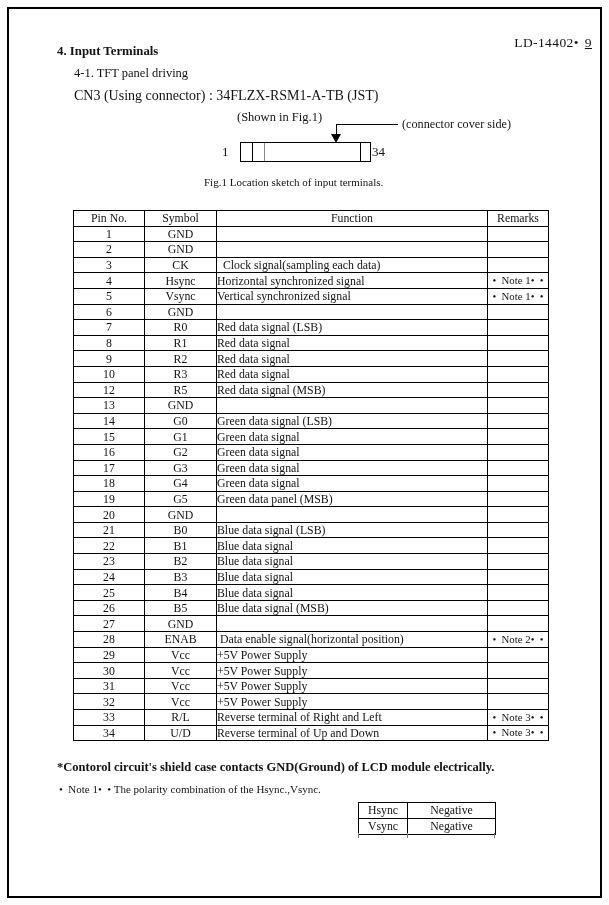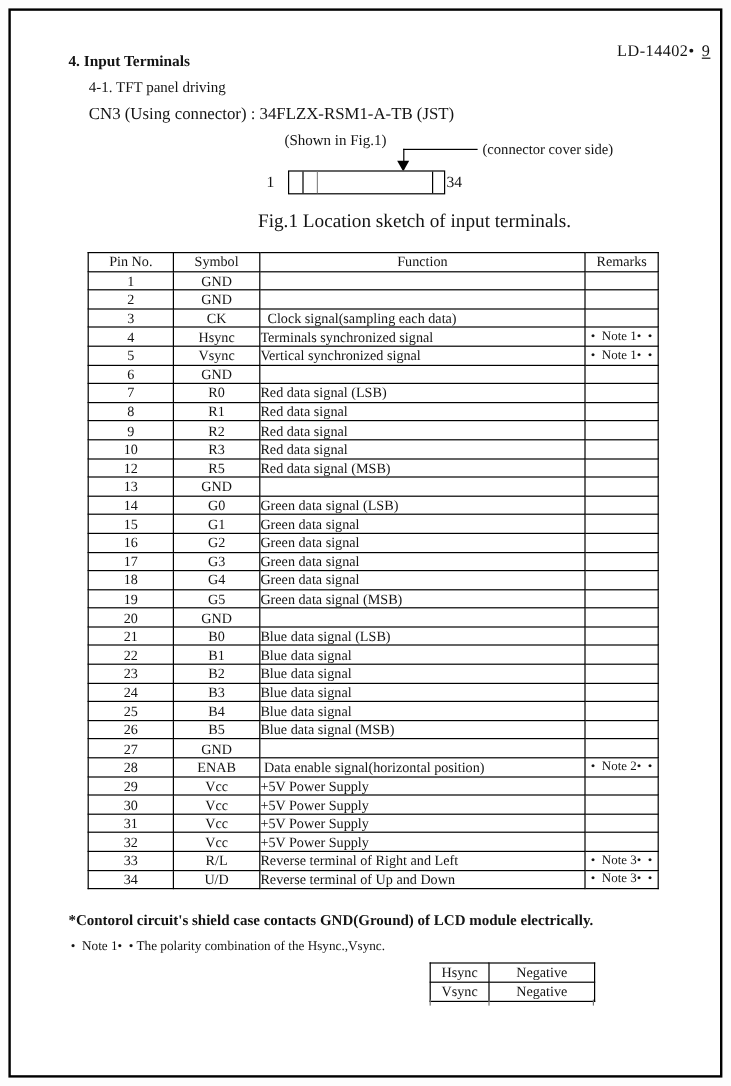--- a/index.html
+++ b/index.html
@@ -21,21 +21,21 @@
   .arrow-hline{left:336px;top:124px;width:62px;height:0;border-top:1px solid #000;}
   .arrow-vline{left:336px;top:124px;width:0;height:12px;border-left:1px solid #000;}
   .arrow-head{left:331px;top:134px;width:0;height:0;border-left:5px solid transparent;border-right:5px solid transparent;border-top:9px solid #000;}
   .conn-rect{left:240px;top:142px;width:129px;height:18px;border:1px solid #000;background:#fff;}
   .conn-div{position:absolute;top:0;width:0;height:100%;border-left:1px solid #000;}
   .conn-div.d1{left:11px;}
   .conn-div.d2{left:23px;border-left-color:#8a8a8a;}
   .conn-div.d3{left:119px;}
   .pin-left{left:222px;top:144px;font-size:13px;}
   .pin-right{left:372px;top:144px;font-size:13px;}
-  .fig-caption{left:215px;top:176px;font-size:16px;}
+  .fig-caption{left:204px;top:176px;font-size:11px;}
 
   
   table.pin-table{position:absolute;left:73px;top:210px;border-collapse:collapse;table-layout:fixed;width:475px;}
   table.pin-table th, table.pin-table td{
     border:1px solid #000;font-size:11.8px;font-weight:normal;
     height:14.6px;padding:0;line-height:1.02;text-align:center;white-space:pre;overflow:hidden;
   }
   table.pin-table col.c-pin{width:71px;}
   table.pin-table col.c-sym{width:72px;}
   table.pin-table col.c-fn{width:271px;}
@@ -110,21 +110,21 @@
       </tr>
       <tr>
         <td class="col-pin">3</td>
         <td class="col-sym">CK</td>
         <td class="col-fn">  Clock signal(sampling each data)</td>
         <td class="col-rem"></td>
       </tr>
       <tr>
         <td class="col-pin">4</td>
         <td class="col-sym">Hsync</td>
-        <td class="col-fn">Terminals synchronized signal</td>
+        <td class="col-fn">Horizontal synchronized signal</td>
         <td class="col-rem">•  Note 1•  •</td>
       </tr>
       <tr>
         <td class="col-pin">5</td>
         <td class="col-sym">Vsync</td>
         <td class="col-fn">Vertical synchronized signal</td>
         <td class="col-rem">•  Note 1•  •</td>
       </tr>
       <tr>
         <td class="col-pin">6</td>
@@ -194,21 +194,21 @@
       </tr>
       <tr>
         <td class="col-pin">18</td>
         <td class="col-sym">G4</td>
         <td class="col-fn">Green data signal</td>
         <td class="col-rem"></td>
       </tr>
       <tr>
         <td class="col-pin">19</td>
         <td class="col-sym">G5</td>
-        <td class="col-fn">Green data signal (MSB)</td>
+        <td class="col-fn">Green data panel (MSB)</td>
         <td class="col-rem"></td>
       </tr>
       <tr>
         <td class="col-pin">20</td>
         <td class="col-sym">GND</td>
         <td class="col-fn"></td>
         <td class="col-rem"></td>
       </tr>
       <tr>
         <td class="col-pin">21</td>

